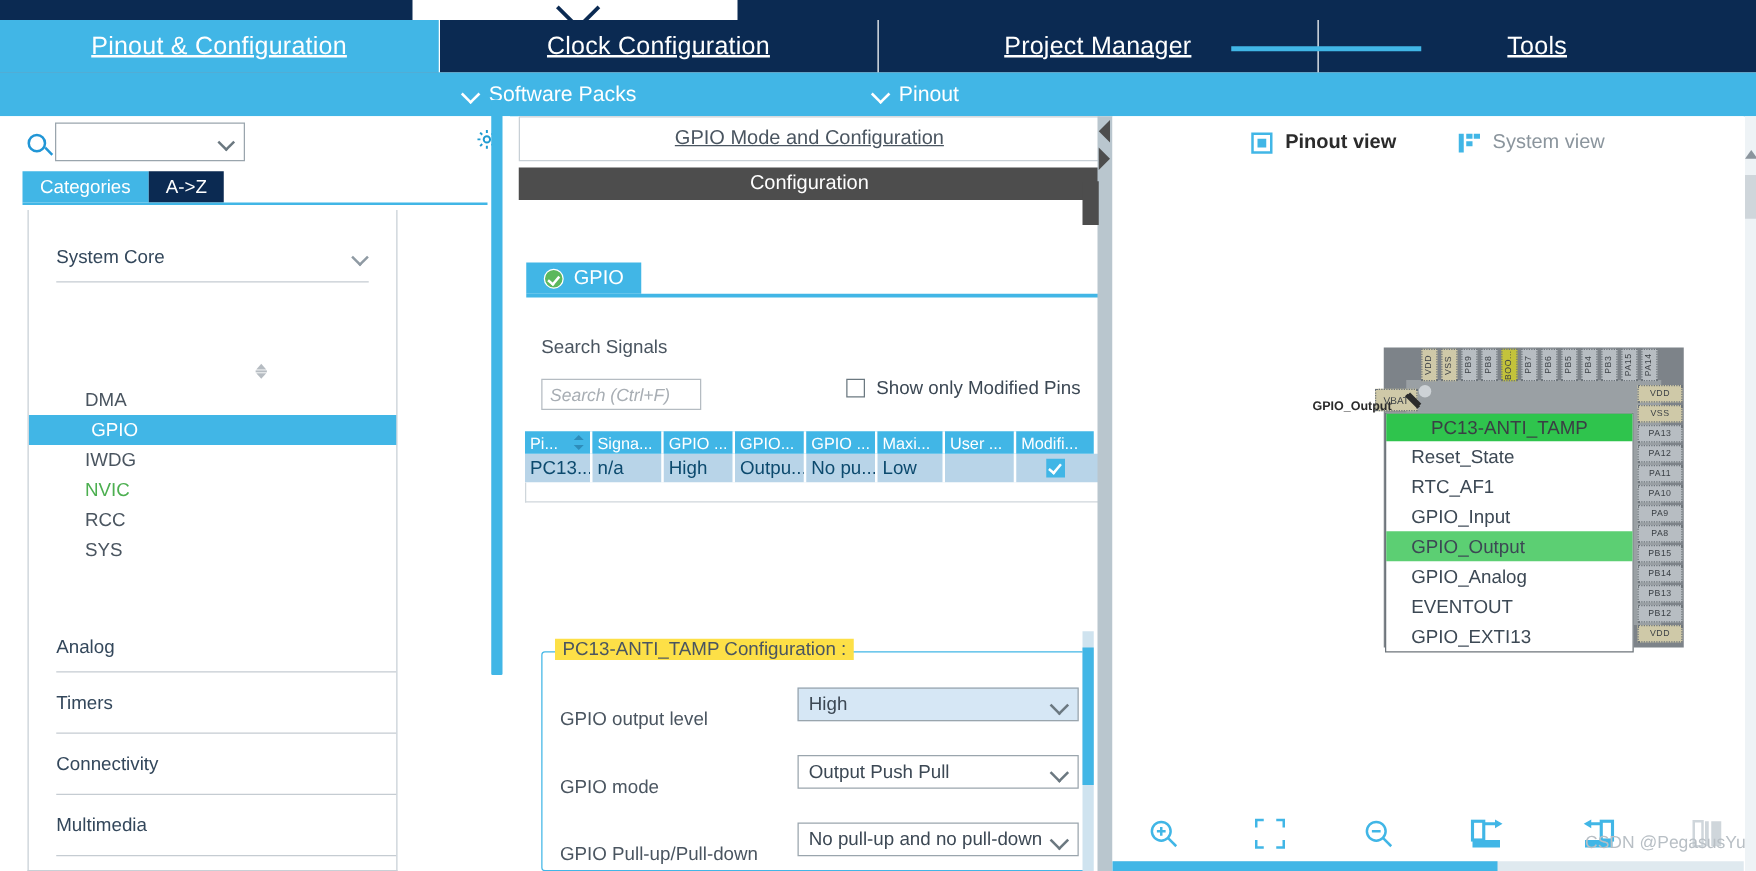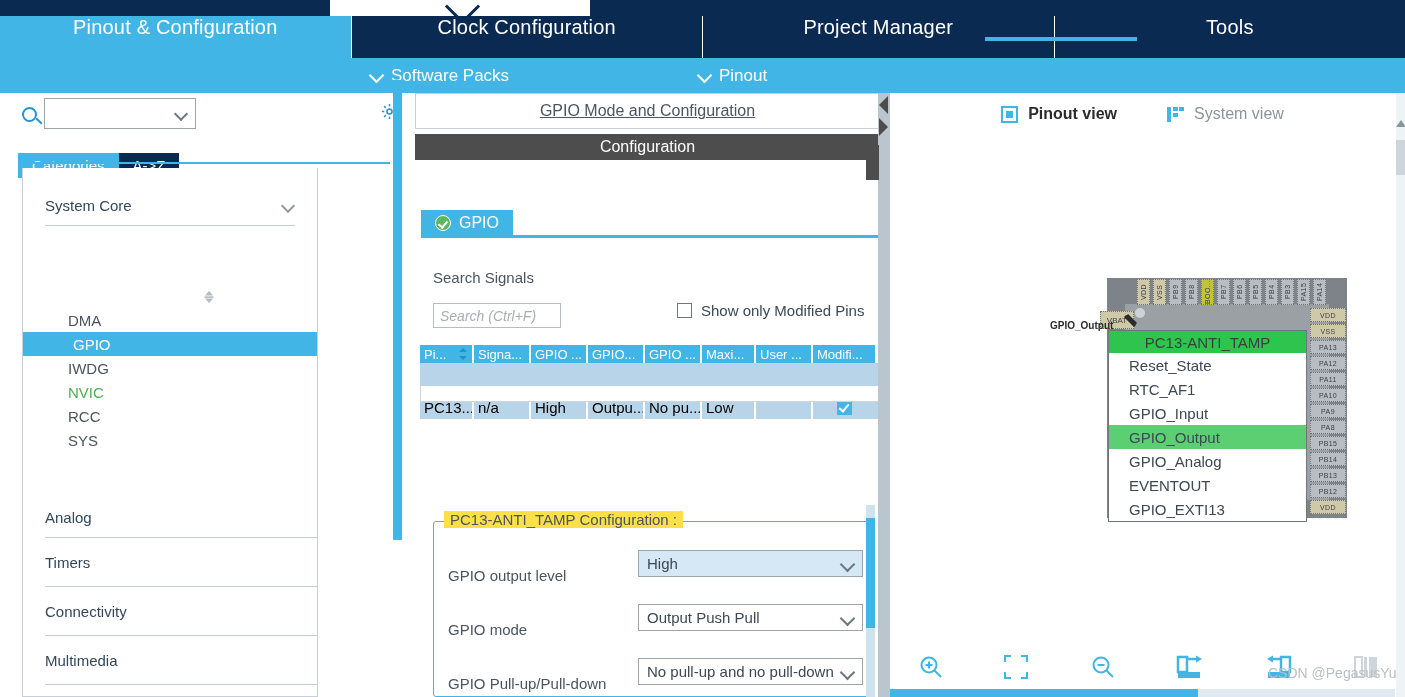--- a/index.html
+++ b/index.html
@@ -18,23 +18,23 @@
     position:absolute; left:330px; top:0; width:260px; height:16px; background:#fff;
   }
   .topstrip .notch:after {
     content:""; position:absolute; left:120px; top:-6px; width:22px; height:22px;
     border-right:3px solid #0b2a52; border-bottom:3px solid #0b2a52;
     transform:rotate(45deg); background:transparent;
   }
 
   .maintabs { position:absolute; left:0; top:16px; width:1405px; height:42px;
     background:#0b2a52; display:flex; }
-  .maintab { flex:1; display:flex; justify-content:center;
+  .maintab { flex:1; display:flex; align-items:center; justify-content:center;
     color:#ffffff; font-size:20px; letter-spacing:0.2px;
-    border-right:1px solid #ffffff; }
+    border-right:1px solid #ffffff;text-decoration:underline; }
   .maintab:last-child { border-right:none; }
   .maintab.active { background:#41b6e6; }
 
   .subbar { position:absolute; left:0; top:58px; width:1405px; height:35px;
     background:#41b6e6; color:#fff; font-size:17px; }
   .subitem { position:absolute; top:0; height:35px; display:flex; align-items:center; gap:8px; }
   .chev { display:inline-block; width:13px; height:13px; position:relative; }
   .chev:after { content:""; position:absolute; left:1px; top:1px; width:9px; height:9px;
     border-right:2.6px solid #fff; border-bottom:2.6px solid #fff; transform:rotate(45deg); }
 
@@ -45,21 +45,21 @@
     border:2px solid #2196d6; border-radius:50%; }
   .mag:after { content:""; position:absolute; left:11px; top:11px; width:8px; height:2px;
     background:#2196d6; transform:rotate(45deg); }
   .searchbox { position:absolute; left:44px; top:5px; width:152px; height:31px;
     border:1px solid #9aa5ad; background:#fff; }
   .searchbox .dd { position:absolute; right:8px; top:10px; width:11px; height:11px; }
   .searchbox .dd:after { content:""; position:absolute; left:0; top:0; width:8px; height:8px;
     border-right:2px solid #6b7880; border-bottom:2px solid #6b7880; transform:rotate(45deg); }
   .gear { position:absolute; left:380px; top:102px; width:19px; height:19px; }
 
-  .catTabs { position:absolute; left:18px; top:60px; height:25px; display:flex; }
+  .catTabs { position:absolute; left:18px; top:44px; height:25px; display:flex; }
   .catTab { height:25px; padding:0 14px; display:flex; align-items:center;
     font-size:15px; color:#fff; }
   .catTab.sel { background:#41b6e6; }
   .catTab.unsel { background:#0b2a52; }
   .catUnderline { position:absolute; left:18px; top:69px; width:372px; height:2px; background:#41b6e6; }
 
   .catList { position:absolute; left:22px; top:75px; width:296px; height:529px;
     border:1px solid #c8d0d6; border-top:none; background:#fff; overflow:hidden; }
   .catHeader { position:relative; height:40px; margin:0 22px; display:flex;
     align-items:center; justify-content:space-between;
@@ -121,22 +121,22 @@
   .thead { display:flex; }
   .th { height:18px; background:#41b6e6; color:#fff; font-size:13px;
     display:flex; align-items:center; padding:0 4px; border-right:2px solid #fff;
     overflow:hidden; white-space:nowrap; }
   .sortTri { margin-left:auto; width:10px; height:12px; position:relative; opacity:.85; }
   .sortTri:before { content:""; position:absolute; left:1px; top:0;
     border-left:4px solid transparent; border-right:4px solid transparent; border-bottom:4px solid #2b86b3; }
   .sortTri:after { content:""; position:absolute; left:1px; bottom:0;
     border-left:4px solid transparent; border-right:4px solid transparent; border-top:4px solid #2b86b3; }
   .trow { display:flex; background:#b8d4e8; }
-  .td { height:23px; color:#000000; font-size:15px; display:flex; align-items:center;
-    padding:0 4px; border-right:2px solid #fff; overflow:hidden; white-space:nowrap;margin-top:33px; }
+  .td { height:23px; color:#0c4a6e; font-size:15px; display:flex; align-items:center;
+    padding:0 4px; border-right:2px solid #fff; overflow:hidden; white-space:nowrap; }
   .td.center { justify-content:center; }
   .cbChecked { width:15px; height:15px; background:#41b6e6; position:relative; }
   .cbChecked:after { content:""; position:absolute; left:4px; top:2px; width:4px; height:8px;
     border-right:2px solid #fff; border-bottom:2px solid #fff; transform:rotate(40deg); }
   .tblEmpty { position:absolute; left:5px; top:293px; width:460px; height:16px;
     border:1px solid #cfd6db; border-top:none; background:#fff; }
 
   .fieldset { position:absolute; left:18px; top:428px; width:437px; height:176px;
     border:1px solid #41b6e6; border-radius:3px; }
   .legend { position:absolute; left:10px; top:-11px; background:#fde047; padding:0 6px;

